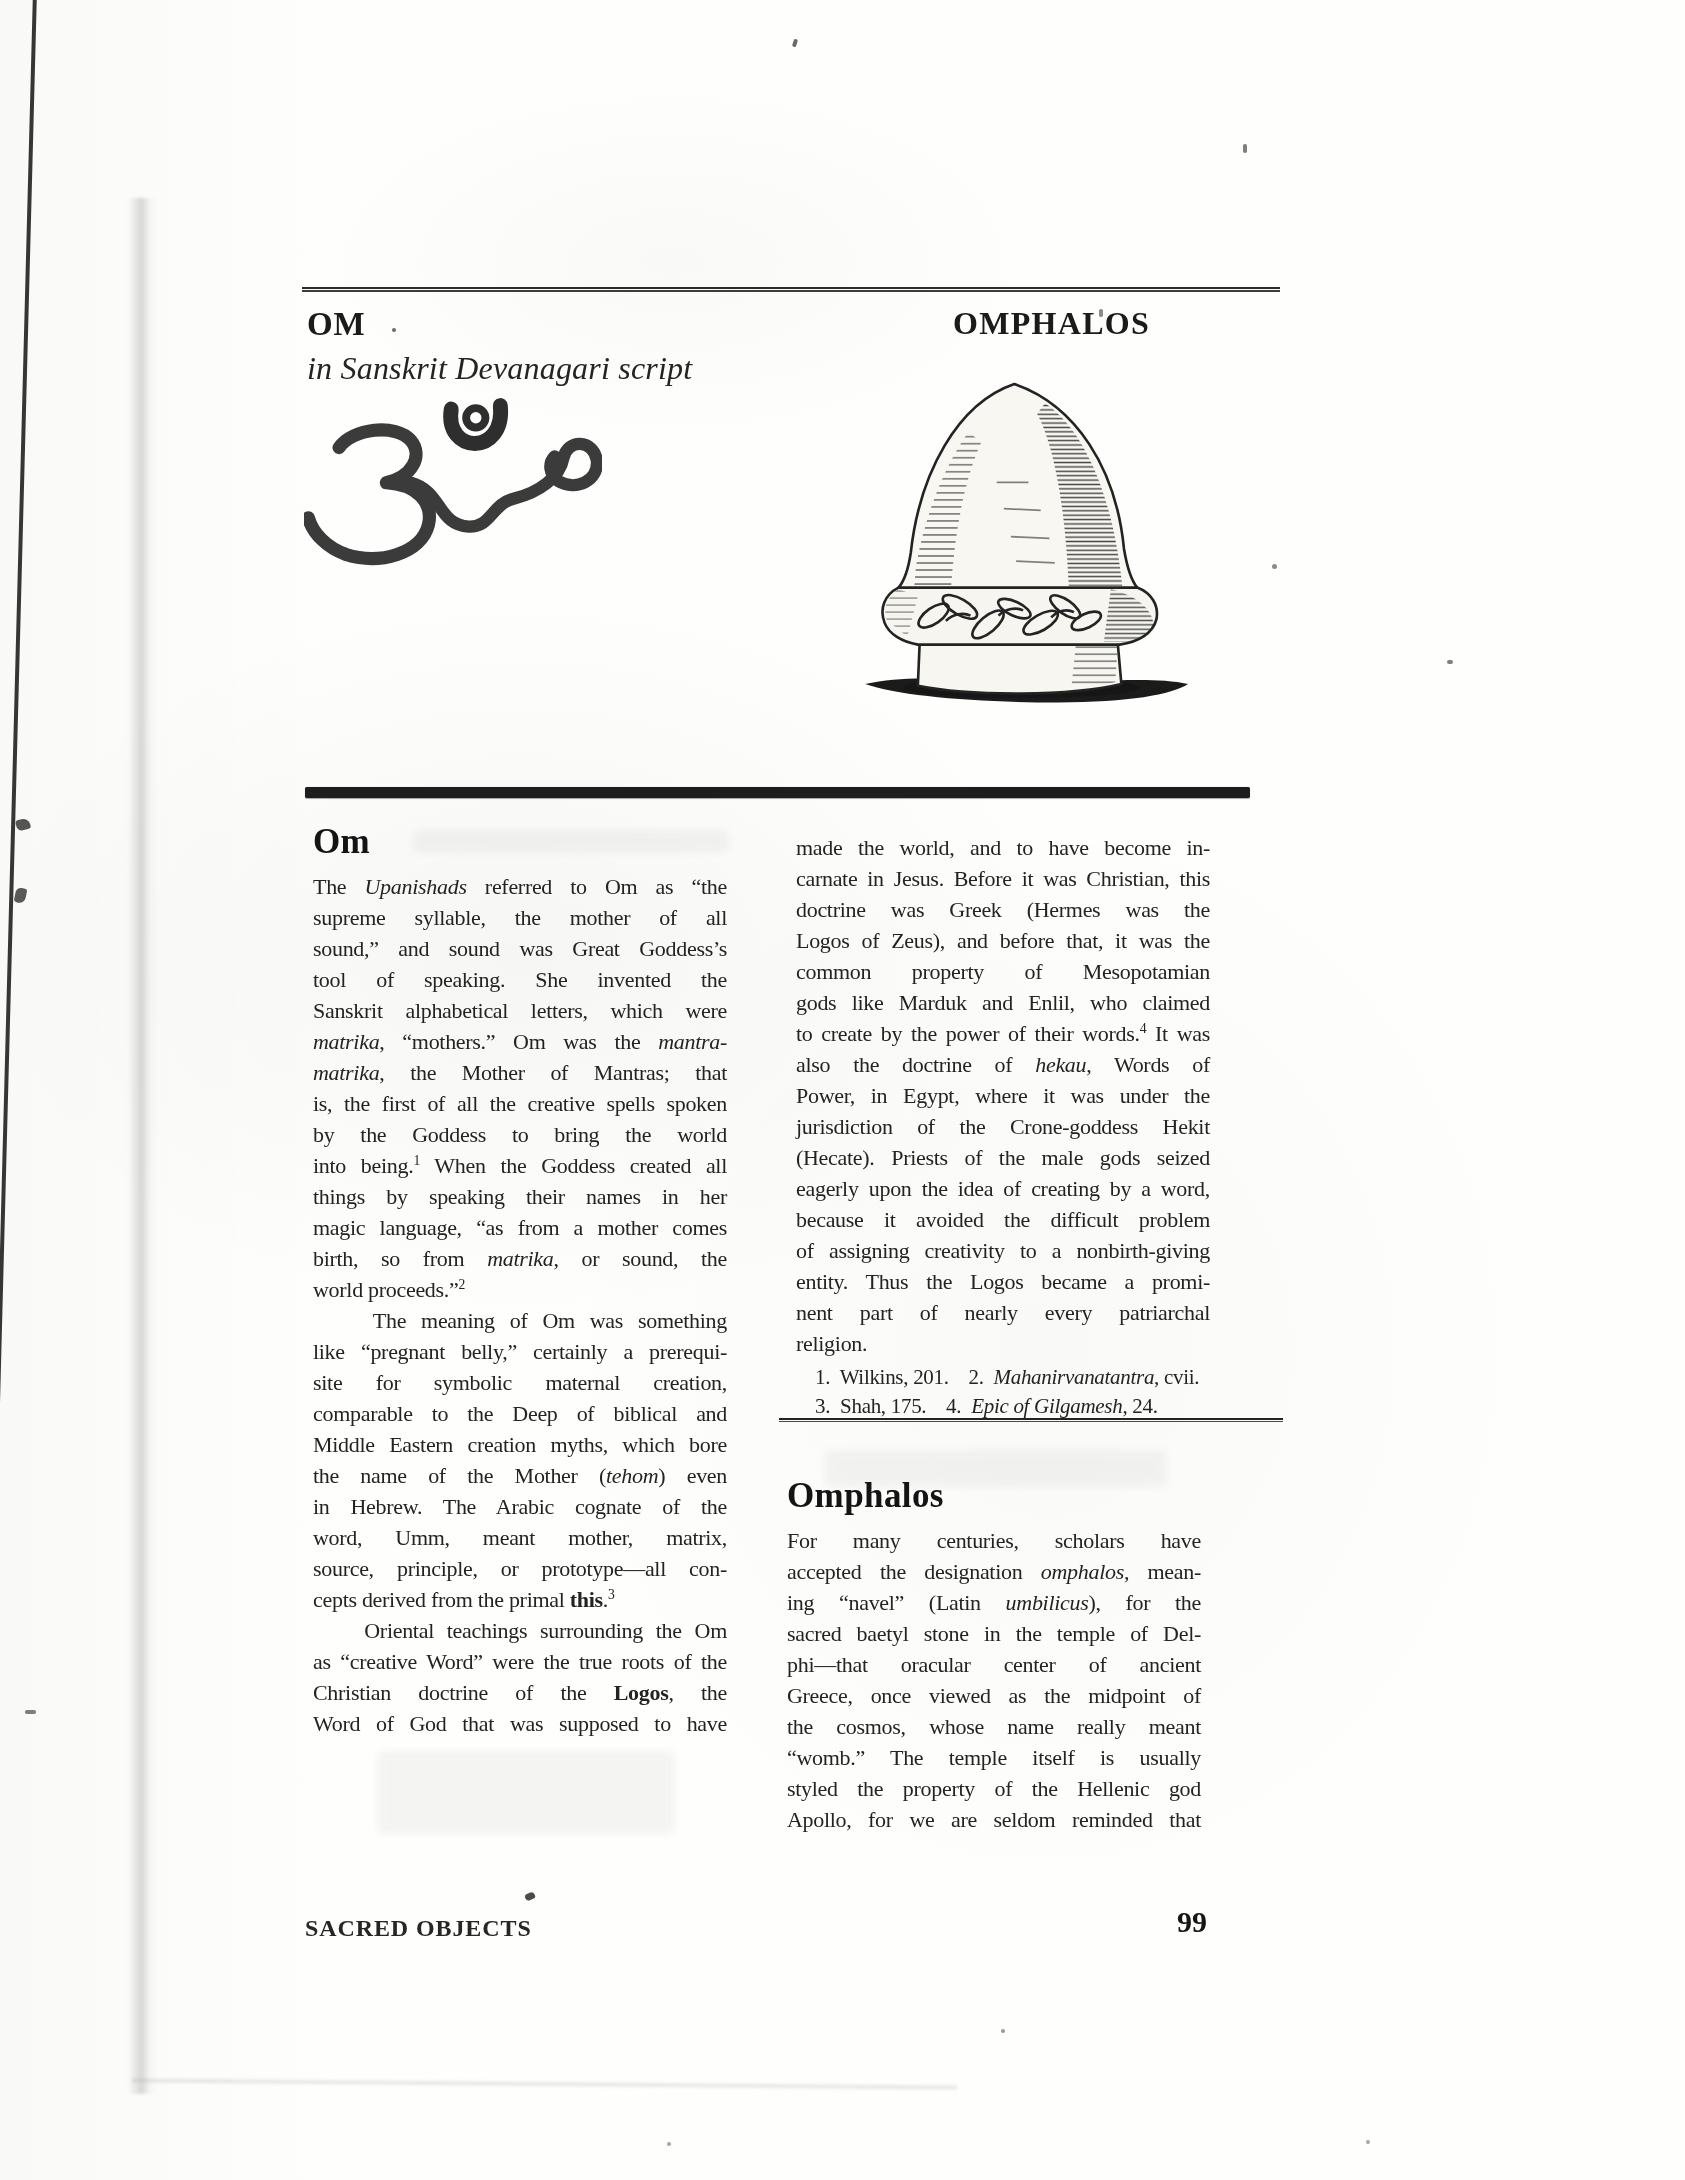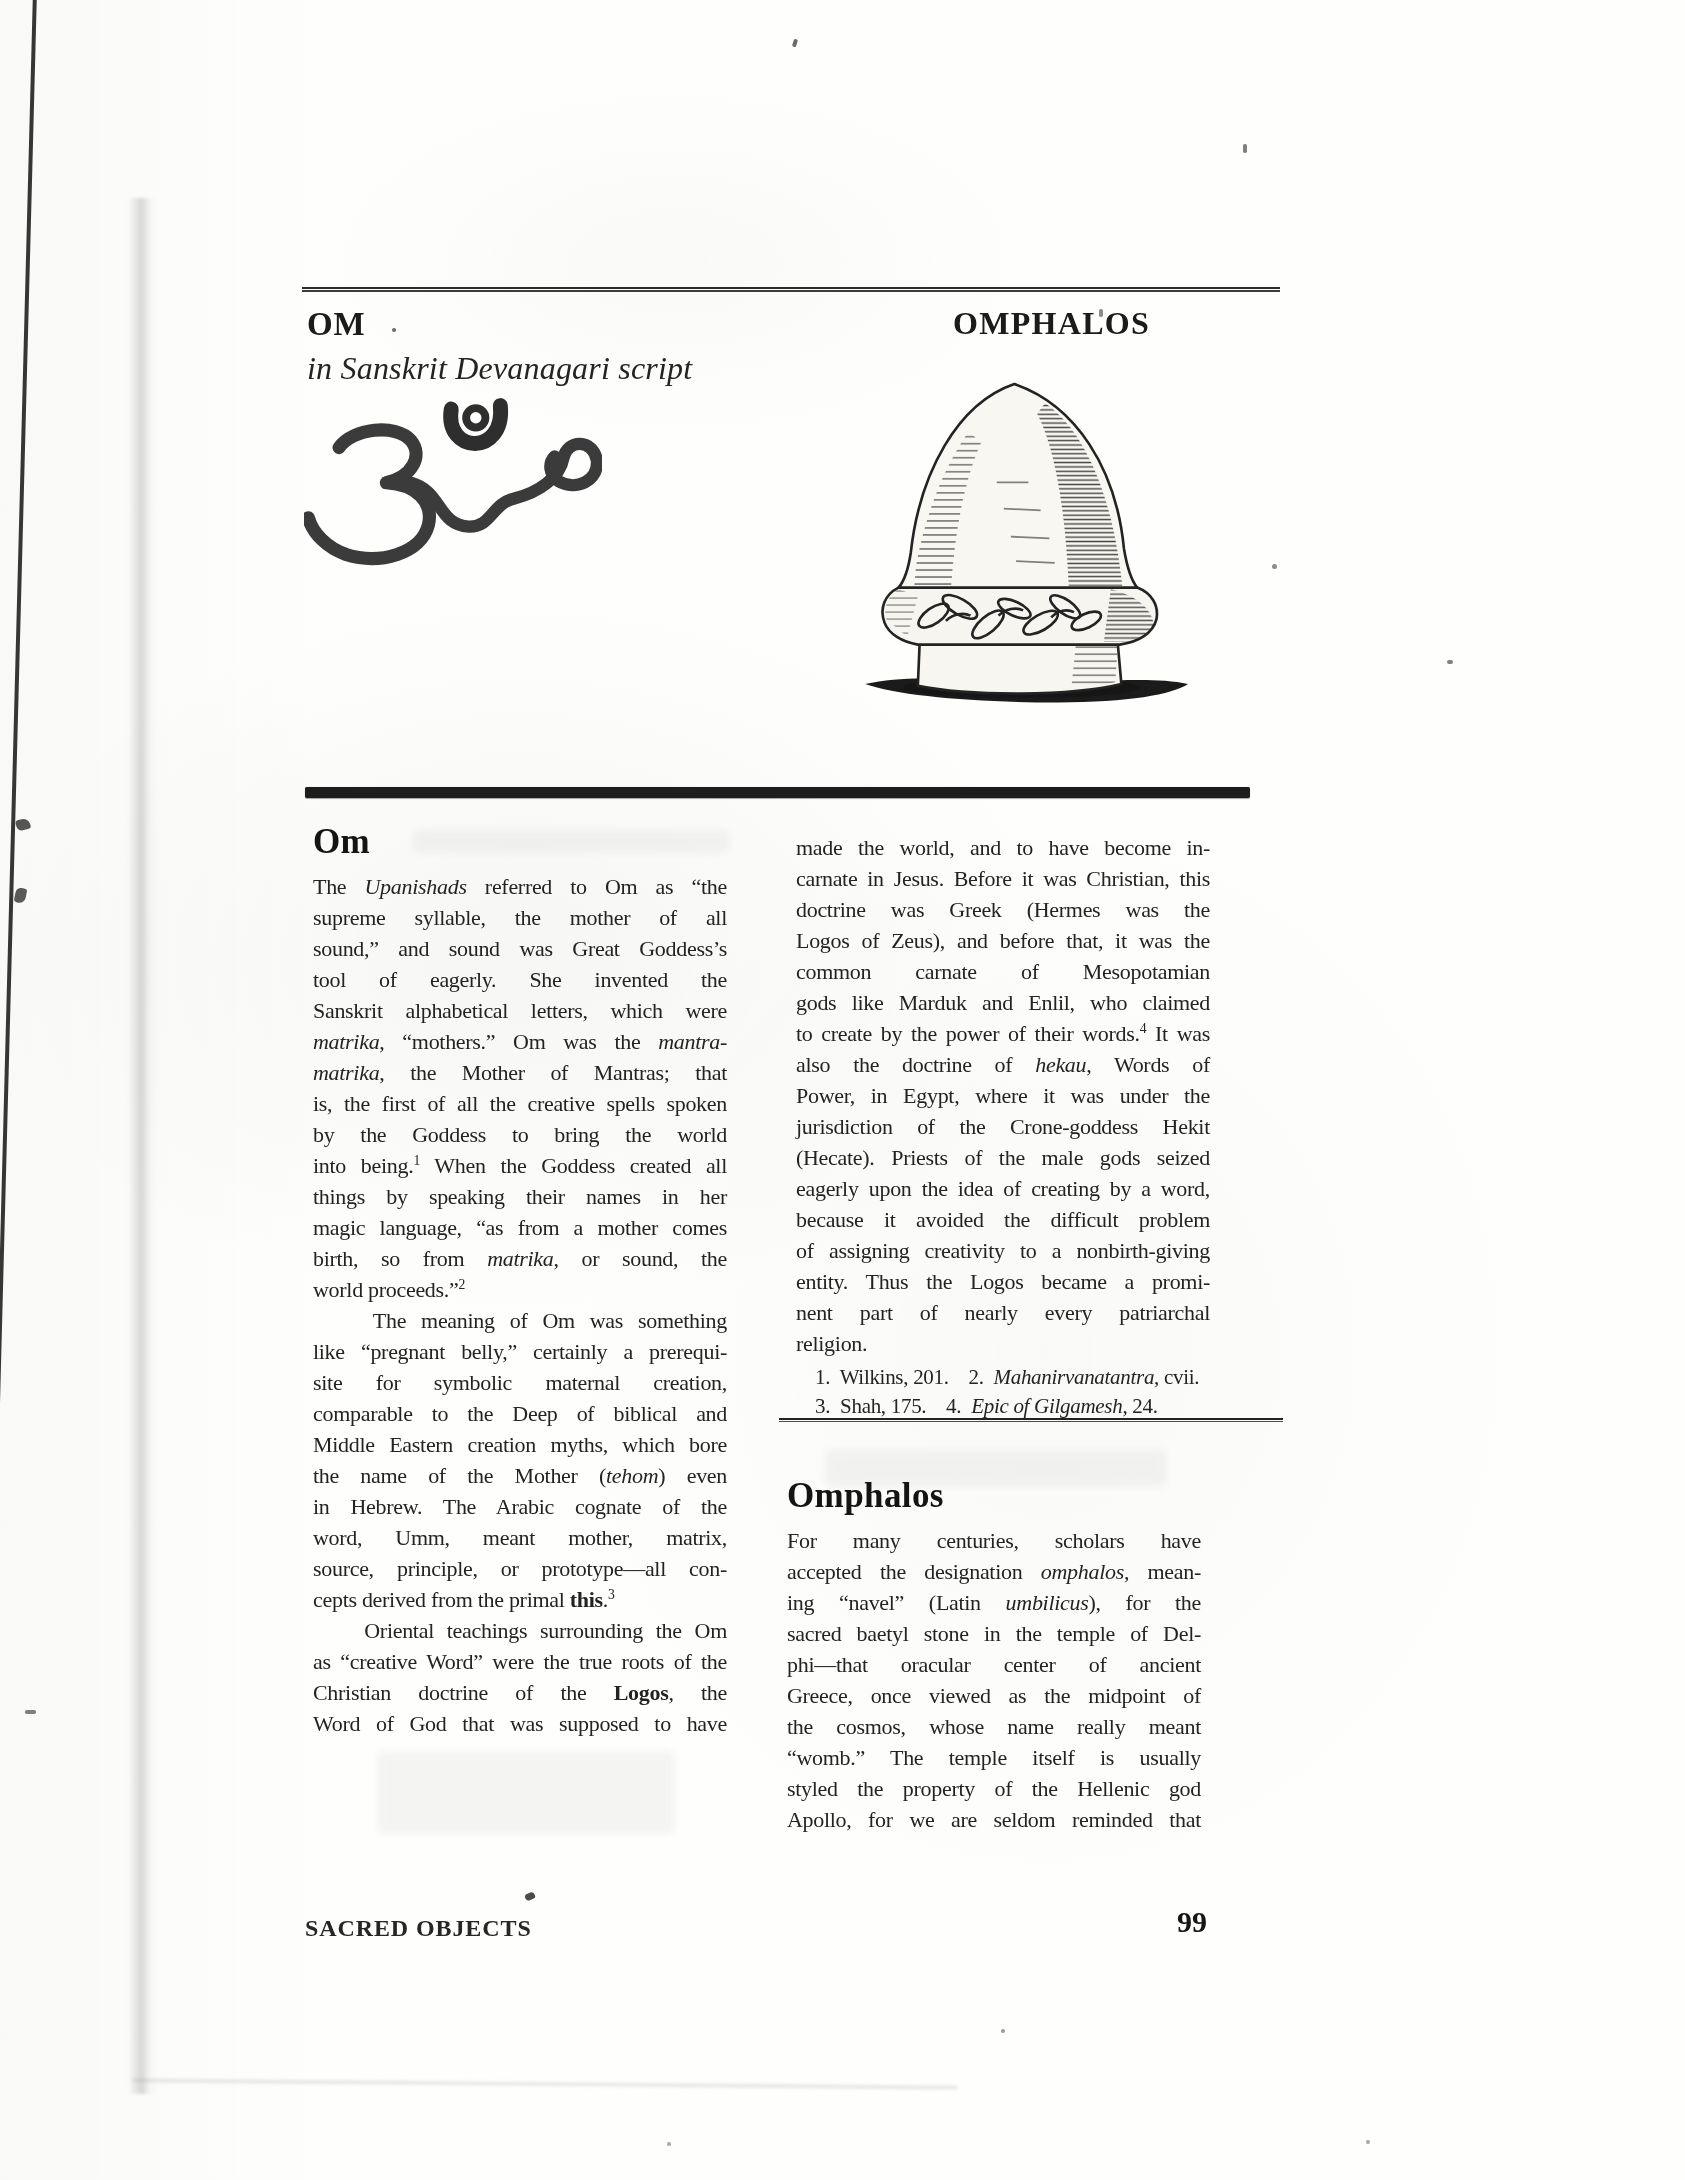--- a/index.html
+++ b/index.html
@@ -122,21 +122,21 @@
 
   <div class="ghost" style="left:413px;top:830px;width:316px;height:23px;"></div>
   <div class="ghost" style="left:825px;top:1450px;width:342px;height:37px;"></div>
   <div class="ghost" style="left:377px;top:1751px;width:298px;height:83px;"></div>
 
   <div class="entry-heading" style="left:313px;top:822px;">Om</div>
   <div class="column" style="left:313px;top:871px;">
       <div class="txtline">The <i>Upanishads</i> referred to Om as “the</div>
       <div class="txtline">supreme syllable, the mother of all</div>
       <div class="txtline">sound,” and sound was Great Goddess’s</div>
-      <div class="txtline">tool of eagerly. She invented the</div>
+      <div class="txtline">tool of speaking. She invented the</div>
       <div class="txtline">Sanskrit alphabetical letters, which were</div>
       <div class="txtline"><i>matrika</i>, “mothers.” Om was the <i>mantra-</i></div>
       <div class="txtline"><i>matrika</i>, the Mother of Mantras; that</div>
       <div class="txtline">is, the first of all the creative spells spoken</div>
       <div class="txtline">by the Goddess to bring the world</div>
       <div class="txtline">into being.<sup>1</sup> When the Goddess created all</div>
       <div class="txtline">things by speaking their names in her</div>
       <div class="txtline">magic language, “as from a mother comes</div>
       <div class="txtline">birth, so from <i>matrika</i>, or sound, the</div>
       <div class="txtline para-end">world proceeds.”<sup>2</sup></div>
@@ -153,21 +153,21 @@
       <div class="txtline">    Oriental teachings surrounding the Om</div>
       <div class="txtline">as “creative Word” were the true roots of the</div>
       <div class="txtline">Christian doctrine of the <b>Logos</b>, the</div>
       <div class="txtline">Word of God that was supposed to have</div>
     </div>
   <div class="column" style="left:787px;top:832px;margin-left:9px;">
       <div class="txtline">made the world, and to have become in-</div>
       <div class="txtline">carnate in Jesus. Before it was Christian, this</div>
       <div class="txtline">doctrine was Greek (Hermes was the</div>
       <div class="txtline">Logos of Zeus), and before that, it was the</div>
-      <div class="txtline">common carnate of Mesopotamian</div>
+      <div class="txtline">common property of Mesopotamian</div>
       <div class="txtline">gods like Marduk and Enlil, who claimed</div>
       <div class="txtline">to create by the power of their words.<sup>4</sup> It was</div>
       <div class="txtline">also the doctrine of <i>hekau</i>, Words of</div>
       <div class="txtline">Power, in Egypt, where it was under the</div>
       <div class="txtline">jurisdiction of the Crone-goddess Hekit</div>
       <div class="txtline">(Hecate). Priests of the male gods seized</div>
       <div class="txtline">eagerly upon the idea of creating by a word,</div>
       <div class="txtline">because it avoided the difficult problem</div>
       <div class="txtline">of assigning creativity to a nonbirth-giving</div>
       <div class="txtline">entity. Thus the Logos became a promi-</div>

